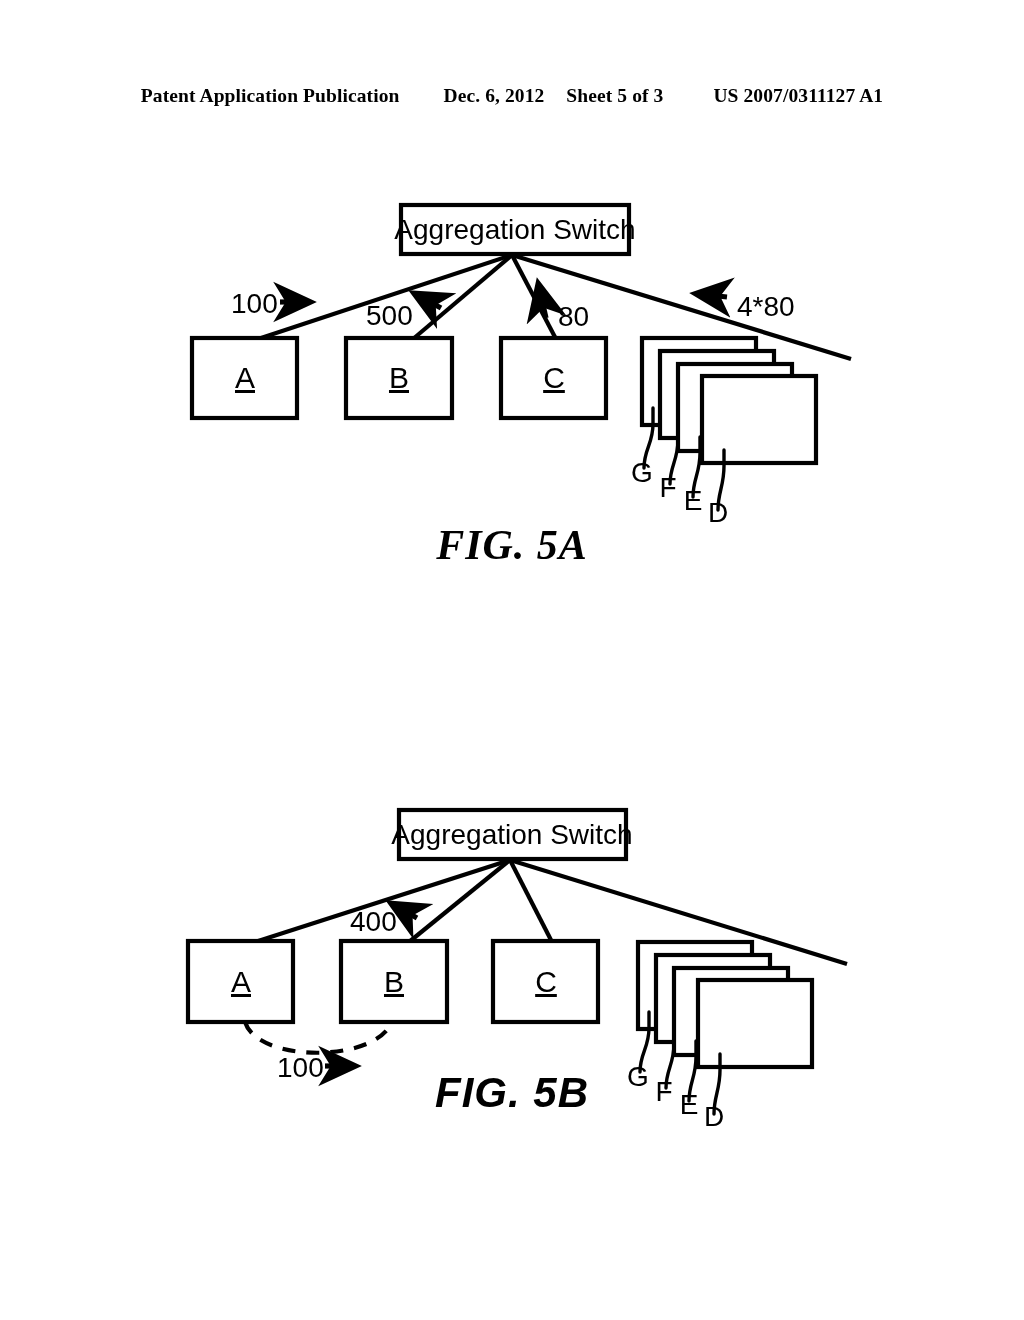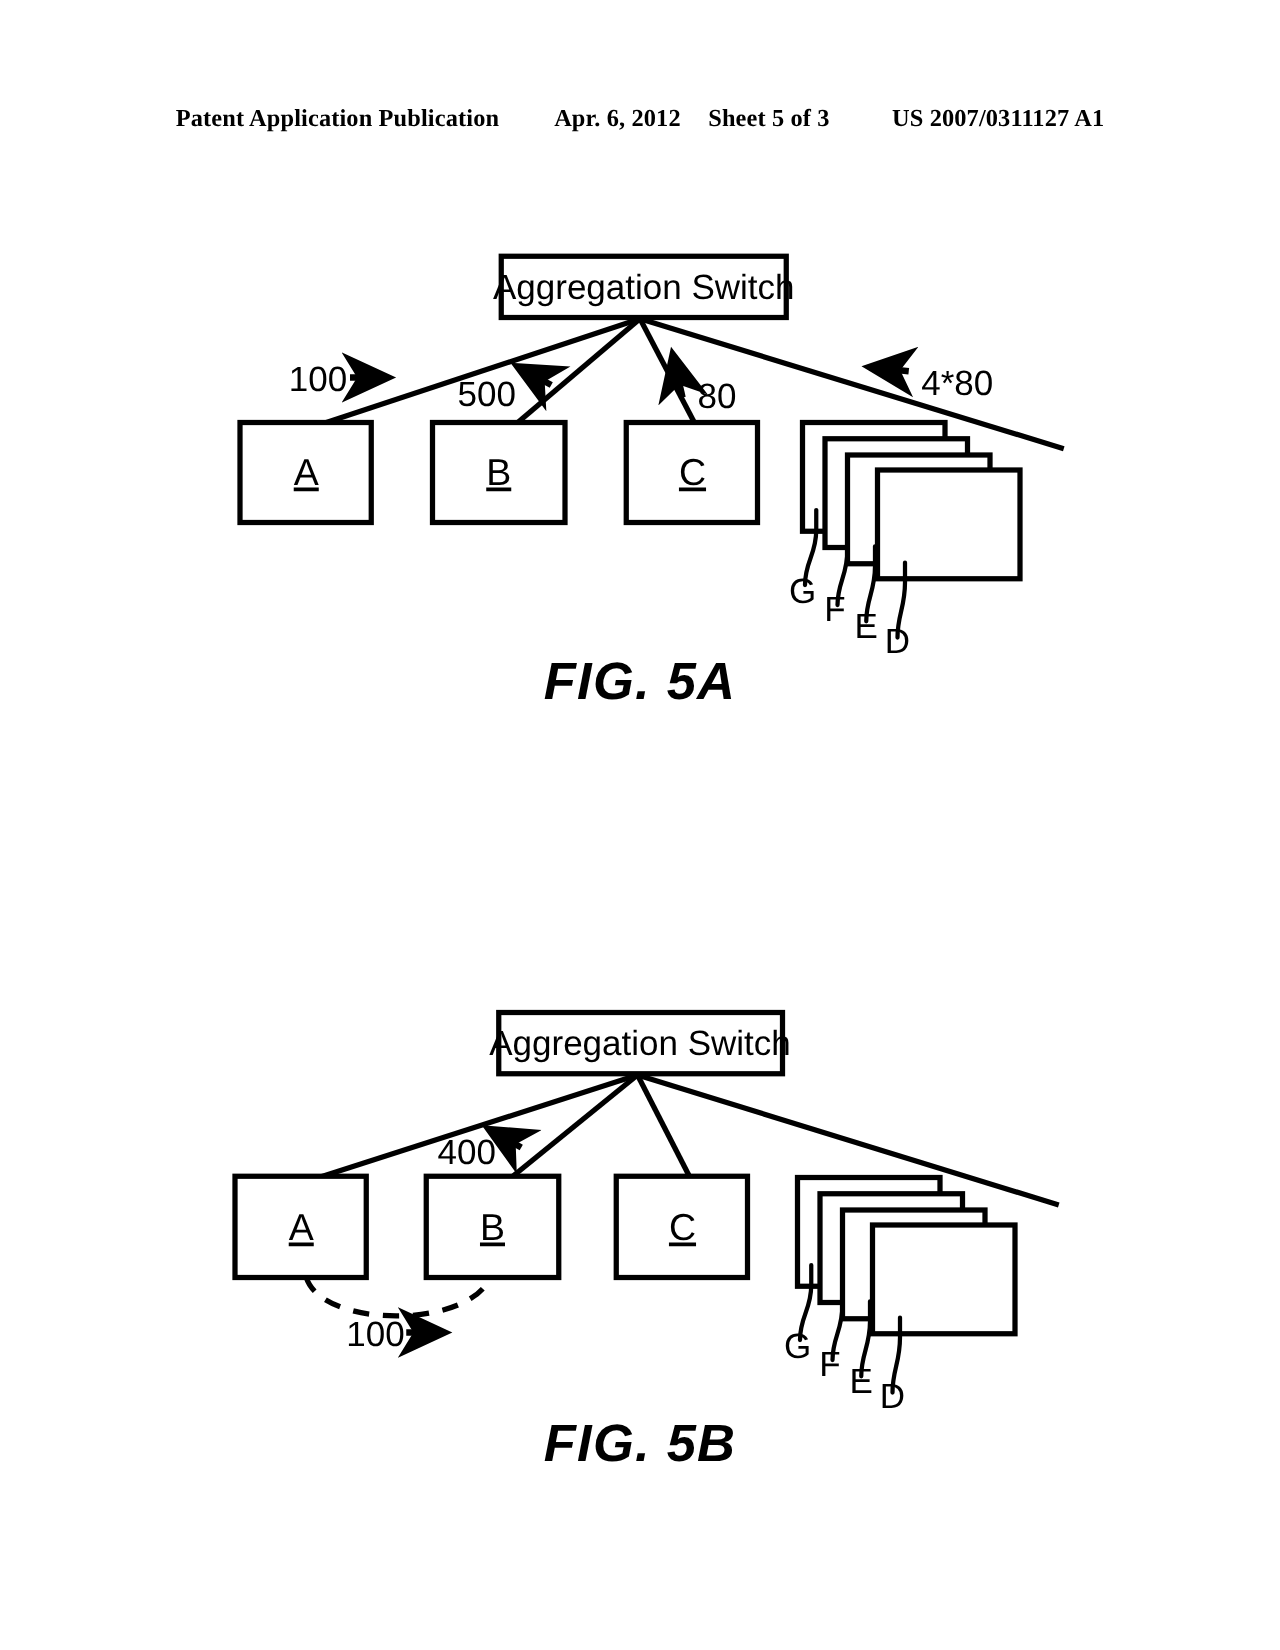--- a/index.html
+++ b/index.html
@@ -54,32 +54,32 @@
     position: absolute;
     width: 100%;
     text-align: center;
     font-family: "Liberation Sans", sans-serif;
     font-style: italic;
     font-weight: bold;
     font-size: 42px;
     letter-spacing: 1px;
     color: #000000;
   }
-  #caption-5a { top: 521px; }
-  #caption-5b { top: 1131px; }
+  #caption-5a { top: 521px; font-family: Liberation Serif, serif; }
+  #caption-5b { top: 1069px; }
 </style>
 </head>
 <body>
 
 <div class="page">
 
   <div class="pub-header">
     <span class="seg">Patent Application Publication</span>
     <span class="gap-a"></span>
-    <span class="seg">Apr. 6, 2012</span>
+    <span class="seg">Dec. 6, 2012</span>
     <span class="gap-b"></span>
     <span class="seg">Sheet 5 of 3</span>
     <span class="gap-c"></span>
     <span class="seg">US 2007/0311127 A1</span>
   </div>
 
   <svg class="figsvg" viewBox="0 0 1024 1320">
     <defs>
       <style>
         .bx { fill:#ffffff; stroke:#000000; stroke-width:4.2; }

